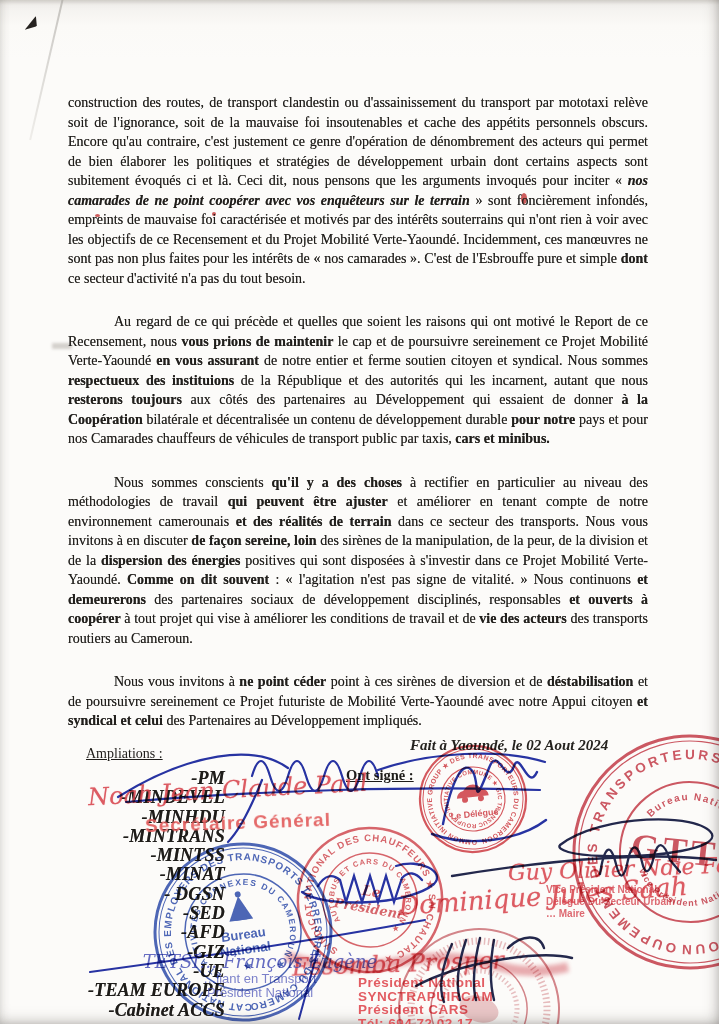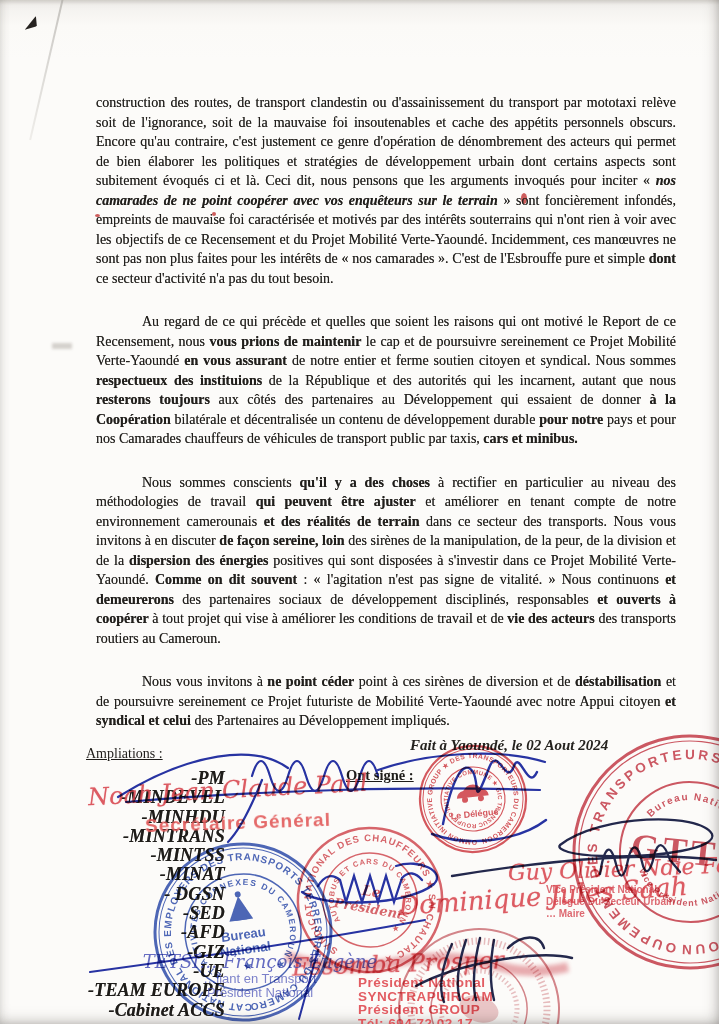--- a/index.html
+++ b/index.html
@@ -6,21 +6,21 @@
   .page{
     position:relative;width:719px;height:1024px;overflow:hidden;
     background:linear-gradient(180deg,#dedbd6 0,#f3f1ee 5px,#fbfaf7 26px,#fcfbf9 60px);
     box-shadow:inset -7px 0 16px -9px rgba(60,55,50,.5),
                inset 6px 0 14px -10px rgba(60,55,50,.3),
                inset 0 -9px 18px -11px rgba(60,55,50,.4);
     font-family:"Liberation Serif",serif;
   }
   
   #letter-body{
-    position:absolute;left:96px;top:93px;width:580px;
+    position:absolute;left:68px;top:93px;width:580px;
     font-size:14px;line-height:19.5px;text-align:justify;color:#211f1c;
     text-shadow:0 0 .3px rgba(33,31,28,.7);
   }
   #letter-body p{margin:0;}
   #letter-body .para + .para{margin-top:24px;}
   #letter-body .indent{text-indent:46px;}
   .b{font-weight:bold;}
   .bi{font-weight:bold;font-style:italic;}
   
   .abs{position:absolute;}
@@ -106,21 +106,21 @@
   <div class="abs" id="guy-titles">
       <div>Vice Président National</div>
       <div>Délégué Du Secteur Urbain</div>
       <div>… Maire</div>
     </div>
   <div class="abs scriptname" id="sig-dominique">Dominique Jules Saah</div>
   <div class="abs scriptname" id="sig-essomba">Essomba Prosper</div>
   <div class="abs" id="essomba-titles">
       <div>Président National</div>
       <div>SYNCTRAPUIRCAM</div>
-      <div>Président GROUP</div>
+      <div>Président CARS</div>
       <div>Tél: 694 72 02 17</div>
     </div>
   <div class="abs" id="tetsi-block">
     <div id="tetsi-name">TETSI… François Eugène</div>
     <div id="tetsi-titles">
         <div>…liant en Transport</div>
         <div>Président National</div>
       </div>
   </div>
 

